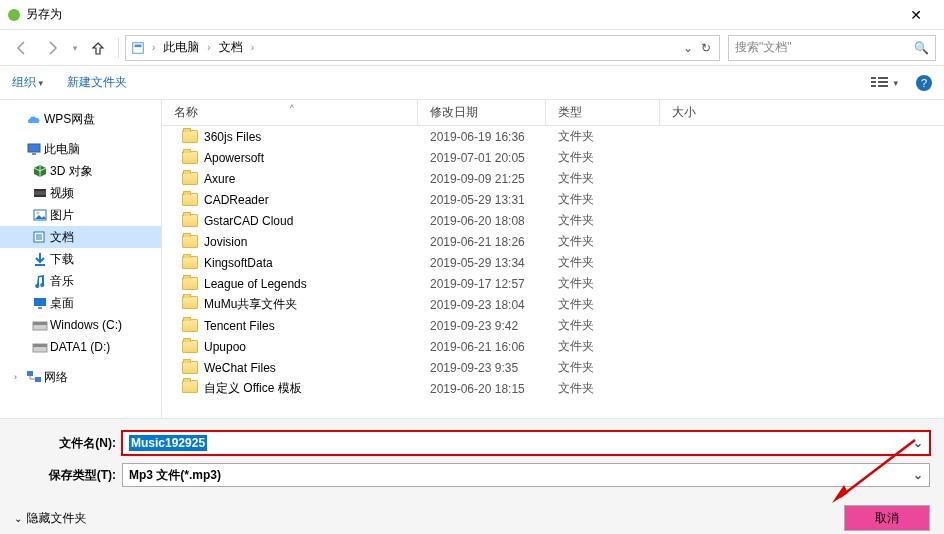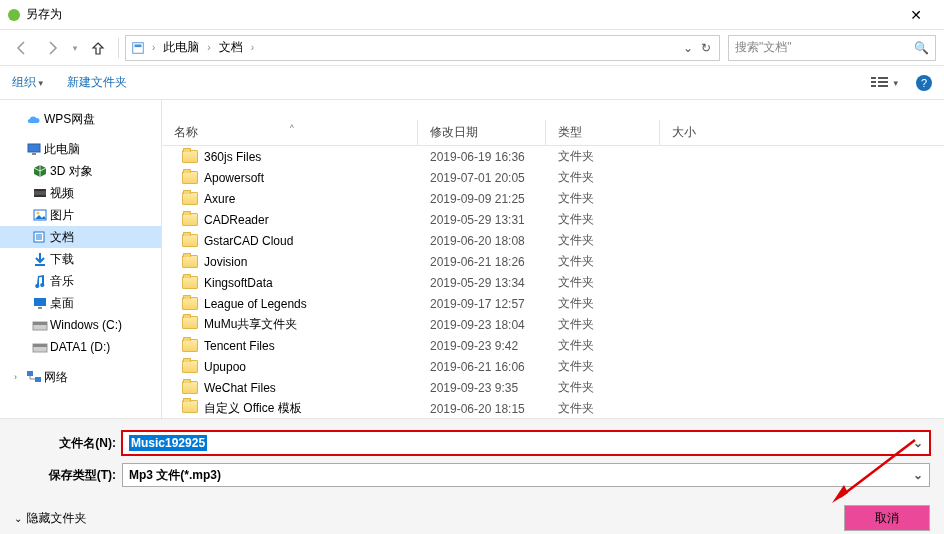--- a/index.html
+++ b/index.html
@@ -35,21 +35,21 @@
 .body { display: flex; height: 318px; }
 .sidebar { width: 162px; border-right: 1px solid #e5e5e5; padding: 8px 0; overflow: hidden; }
 .sb-item { display: flex; align-items: center; height: 22px; padding-left: 14px; gap: 2px; cursor: pointer; }
 .sb-item.indent { padding-left: 32px; }
 .sb-item.selected { background: #cce5ff; }
 .sb-icon { width: 16px; height: 16px; display: flex; align-items: center; justify-content: center; }
 .sb-arrow { width: 10px; font-size: 9px; color: #666; }
 .sb-spacer { height: 8px; }
 
 .filelist { flex: 1; display: flex; flex-direction: column; }
-.fl-header { display: flex; height: 26px; align-items: center; border-bottom: 1px solid #e5e5e5; color: #444; margin-top: 20px; }
+.fl-header { display: flex; height: 26px; align-items: center; border-bottom: 1px solid #e5e5e5; color: #444; }
 .fl-header .col { padding-left: 12px; border-right: 1px solid #e5e5e5; height: 100%; display: flex; align-items: center; }
 .col-name { width: 256px; position: relative; }
 .col-name .sort { position: absolute; left: 50%; top: 2px; font-size: 8px; color: #777; }
 .col-date { width: 128px; }
 .col-type { width: 114px; }
 .col-size { flex: 1; border-right: none !important; }
 .fl-rows { flex: 1; overflow: hidden; }
 .fl-row { display: flex; height: 21px; align-items: center; }
 .fl-row .cell { padding-left: 12px; }
 .fl-row .cell-name { width: 256px; display: flex; align-items: flex-start; gap: 6px; padding-left: 20px; }

